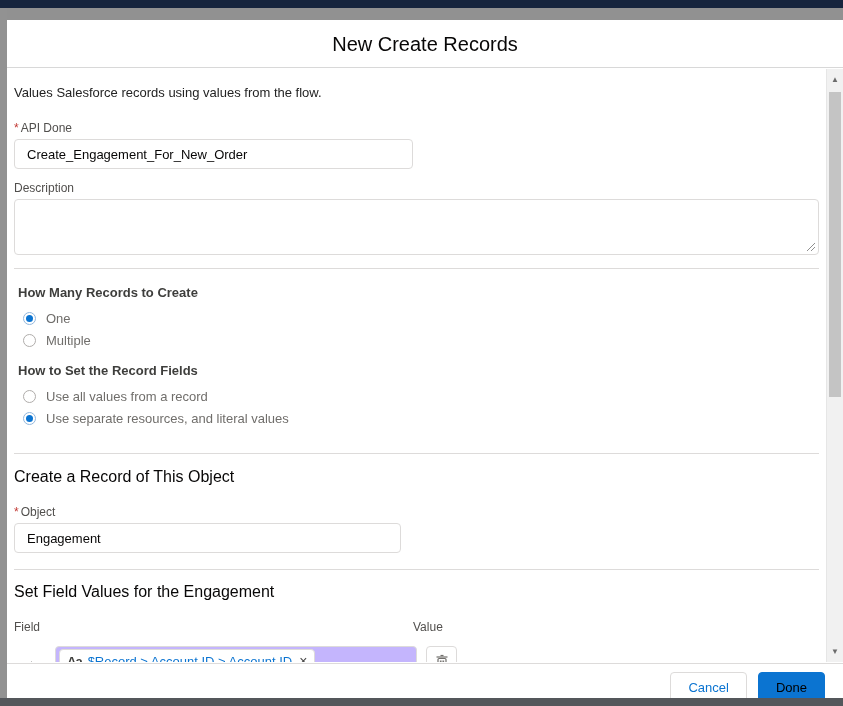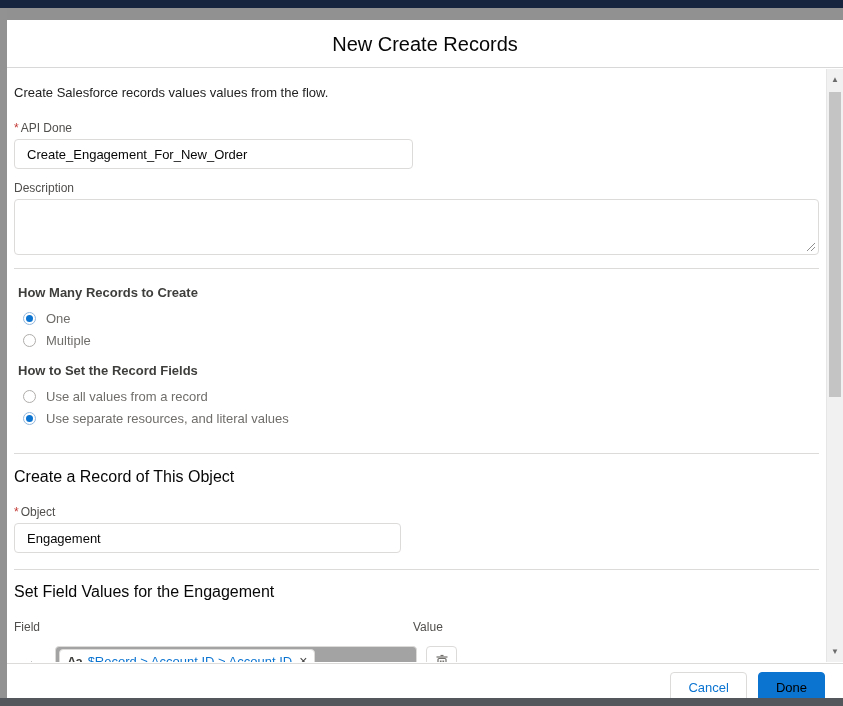--- a/index.html
+++ b/index.html
@@ -51,21 +51,21 @@
   .obj-label { margin-top:19px; }
   .obj-input { width:387px; }
 
   .sfv-heading { margin-top:13px; }
   .sfv-cols { display:flex; margin-top:19px; }
   .sfv-col-field { width:358px; }
   .sfv-col-value { margin-left:41px; }
   .sfv-row { display:flex; align-items:flex-start; margin-top:4px; }
   .field-input { width:358px; }
   .arrow-cell { width:41px; text-align:center; font-size:19px; color:#706e6b; line-height:30px; }
-  .value-combobox { width:362px; height:30px; border:1px solid #dddbda; border-radius:4px; background:#a3a3a3; display:flex; align-items:center; padding:0 3px; }
+  .value-combobox { width:362px; height:30px; border:1px solid #dddbda; border-radius:4px; background:#c4b5fd; display:flex; align-items:center; padding:0 3px; }
   .value-pill { display:inline-flex; align-items:center; border:1px solid #dddbda; border-radius:4px; height:24px; padding:0 7px; background:#fff; max-width:100%; }
   .type-icon { font-size:13px; font-weight:bold; color:#3e3e3c; letter-spacing:-1px; margin-right:6px; }
   .pill-text { font-size:13px; color:#0b74d1; white-space:nowrap; }
   .pill-remove { font-size:14px; color:#444; margin-left:7px; cursor:pointer; line-height:1; }
   .trash-btn { margin-left:9px; width:31px; height:30px; border:1px solid #dddbda; border-radius:4px; background:#fff; display:flex; align-items:center; justify-content:center; cursor:pointer; }
 
   .scrollbar { position:absolute; right:0; top:0; width:17px; height:593px; background:#f1f1f1; border-left:1px solid #e6e6e6; }
   .scroll-arrow { position:absolute; left:0; width:16px; text-align:center; font-size:8px; color:#6b6b6b; }
   .arrow-up { top:6px; }
   .arrow-down { bottom:6px; }
@@ -91,21 +91,21 @@
 
   <div class="modal">
 
     <div class="modal-header">
       <div class="modal-title">New Create Records</div>
     </div>
 
     <div class="modal-body">
       <div class="scroll-content">
 
-        <div class="intro">Create Salesforce records values values from the flow.</div>
+        <div class="intro">Values Salesforce records using values from the flow.</div>
 
         <div class="form-grid">
           <div>
             <span class="field-label"><span class="req">*</span><span>API Done</span></span>
             <input class="text-input" type="text" value="Create_Engagement_For_New_Order" style="">
           </div>
         </div>
 
         <div class="desc-block">
           <span class="field-label">Description</span>

